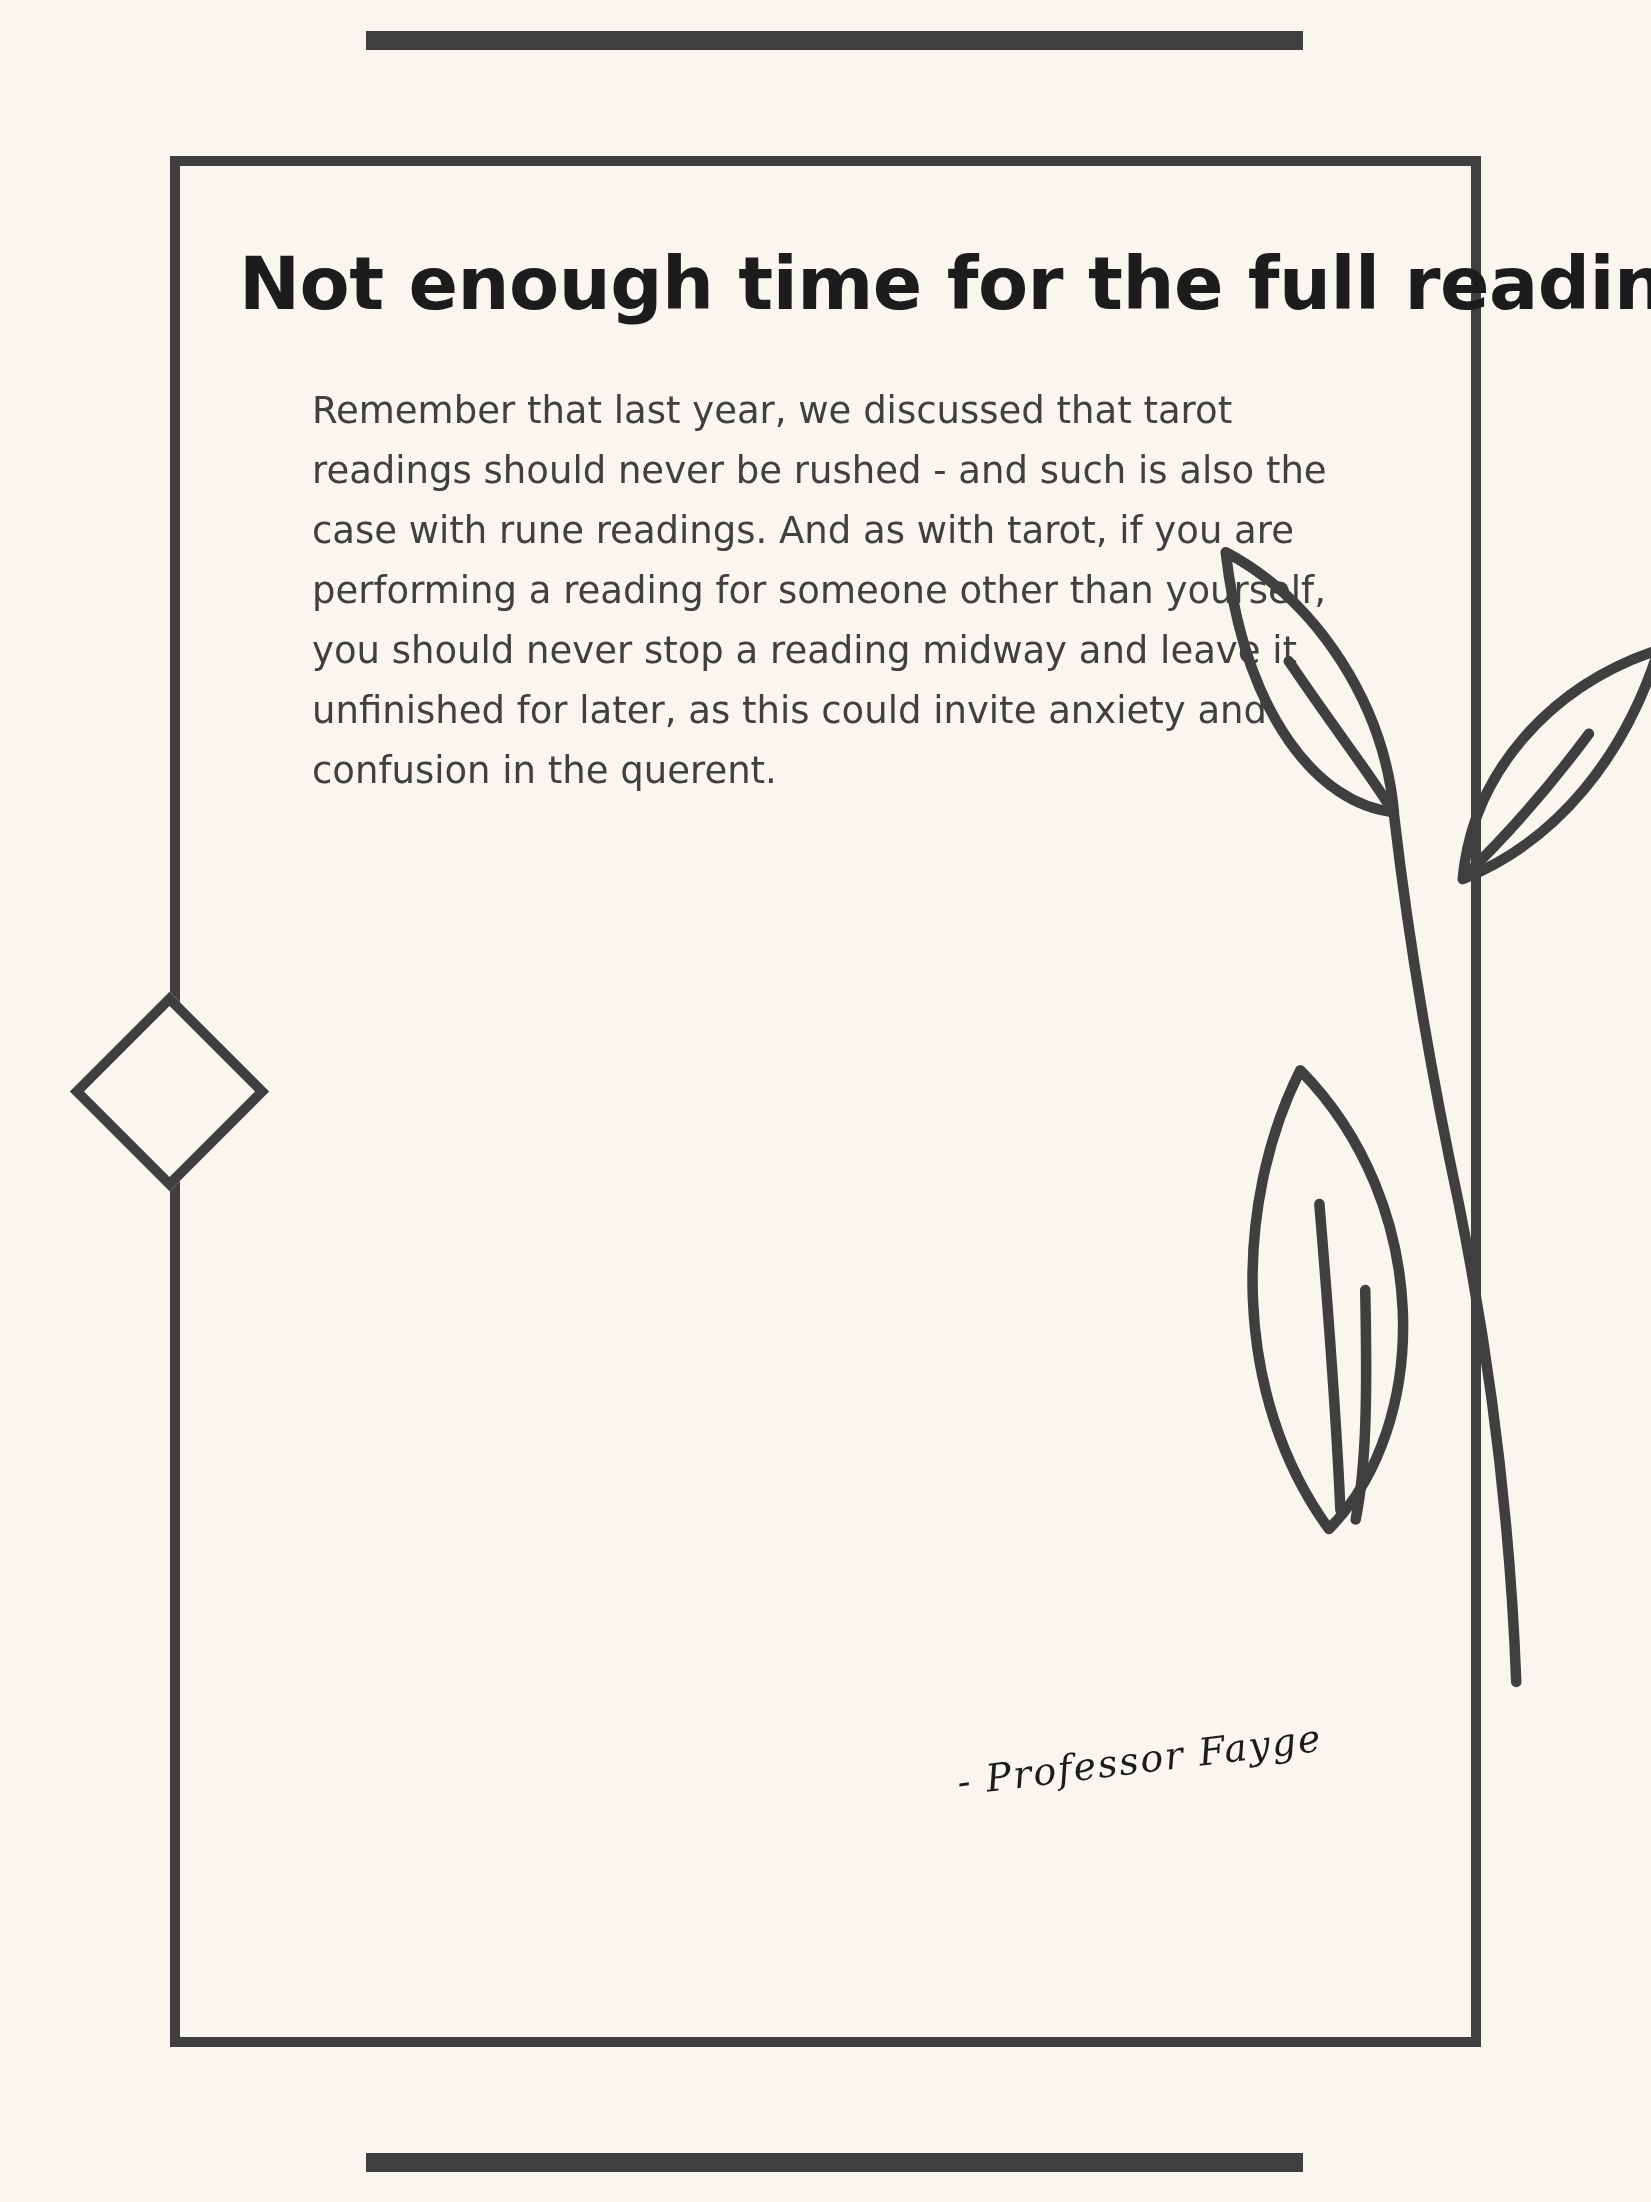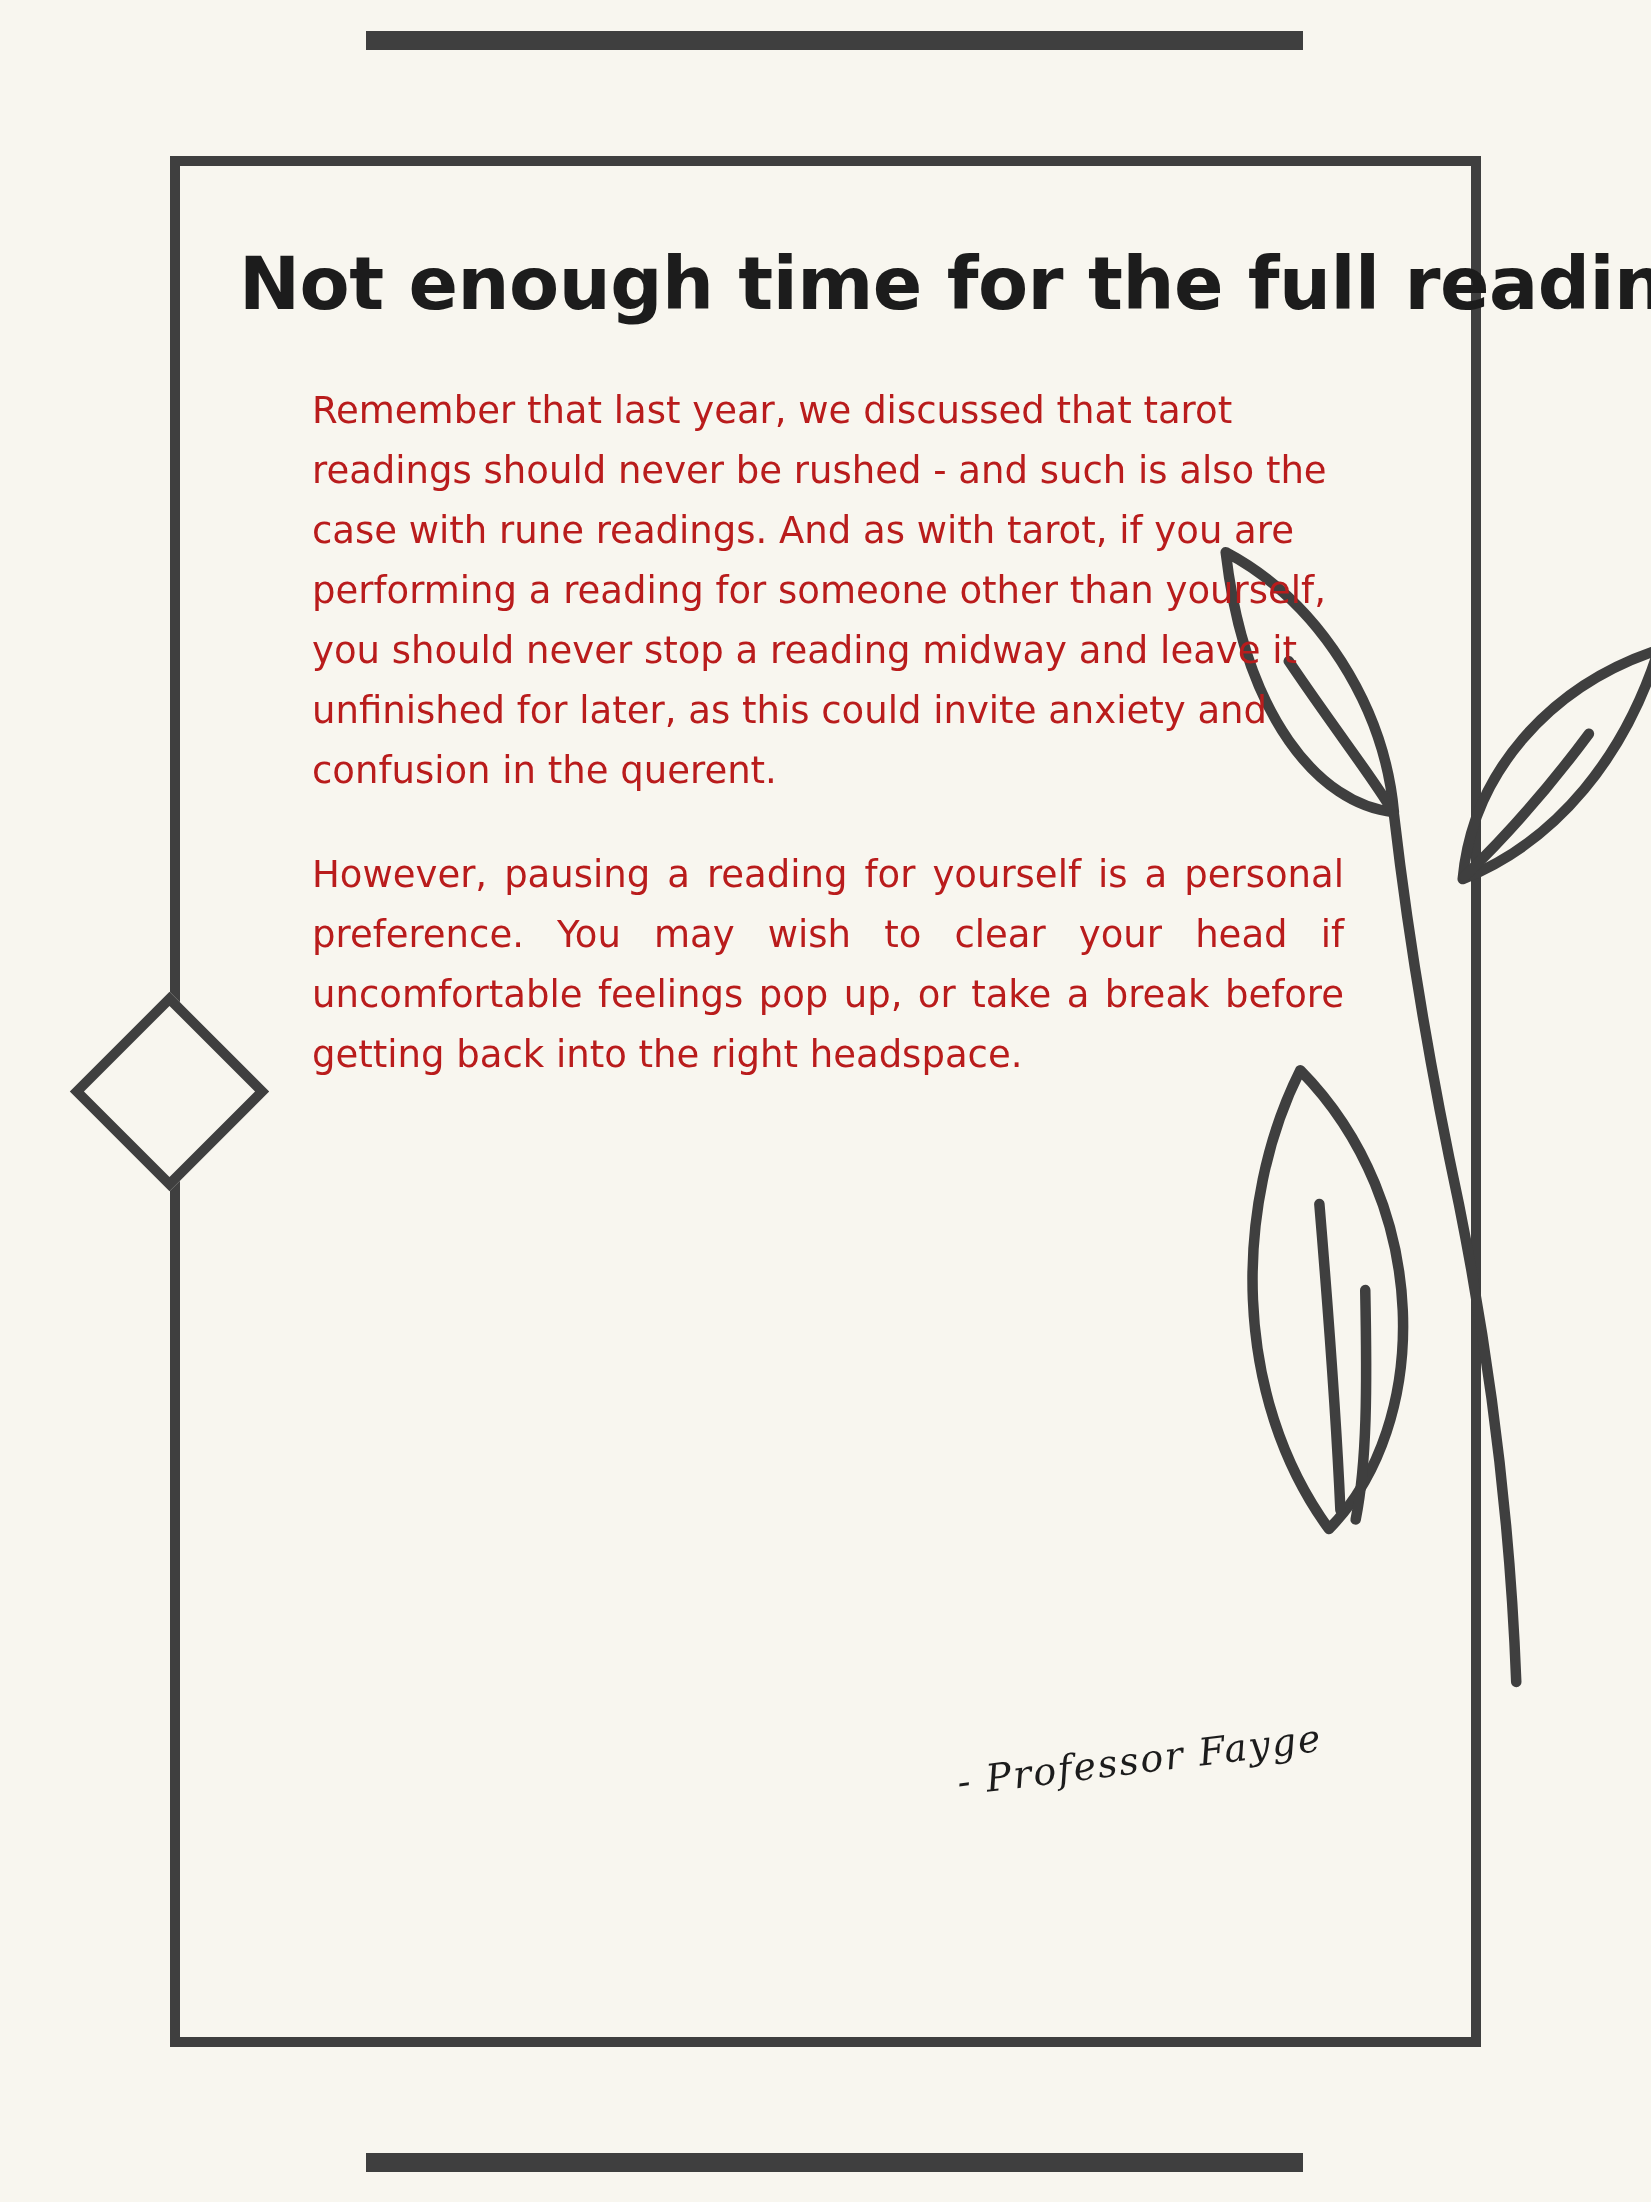--- a/index.html
+++ b/index.html
@@ -86,21 +86,21 @@
 
   .body-col {
     width: 1032px;
     margin-left: 73px;
   }
 
   p.para {
     font-family: "DejaVu Sans", sans-serif;
     font-size: 37px;
     line-height: 1.62;
-    color: #b91c1c;
+    color: #404040;
     margin: 0 0 44px 0;
   }
   p.para.justify { text-align: justify; }
 
   .signature {
     position: absolute;
     left: 956px;
     top: 1738px;
     font-family: "DejaVu Serif", serif;
     font-style: italic;
@@ -137,20 +137,19 @@
       <path d="M150 700 C160 820 168 930 172 1020"></path>
       <path d="M198 790 C200 890 200 970 188 1030"></path>
     </g>
   </svg>
 
   <div class="content">
     <h1 class="title">Not enough time for the full reading?</h1>
 
     <div class="body-col">
       <p class="para">Remember that last year, we discussed that tarot readings should never be rushed - and such is also the case with rune readings. And as with tarot, if you are performing a reading for someone other than yourself, you should never stop a reading midway and leave it unfinished for later, as this could invite anxiety and confusion in the querent.</p>
-      <p class="para justify">However, pausing a reading for yourself is a personal preference. You may wish to clear your head if uncomfortable feelings pop up, or take a break before getting back into the right headspace.</p>
     </div>
   </div>
 
   <div class="signature">- Professor Fayge</div>
 
 </div>
 
 
 </body></html>

